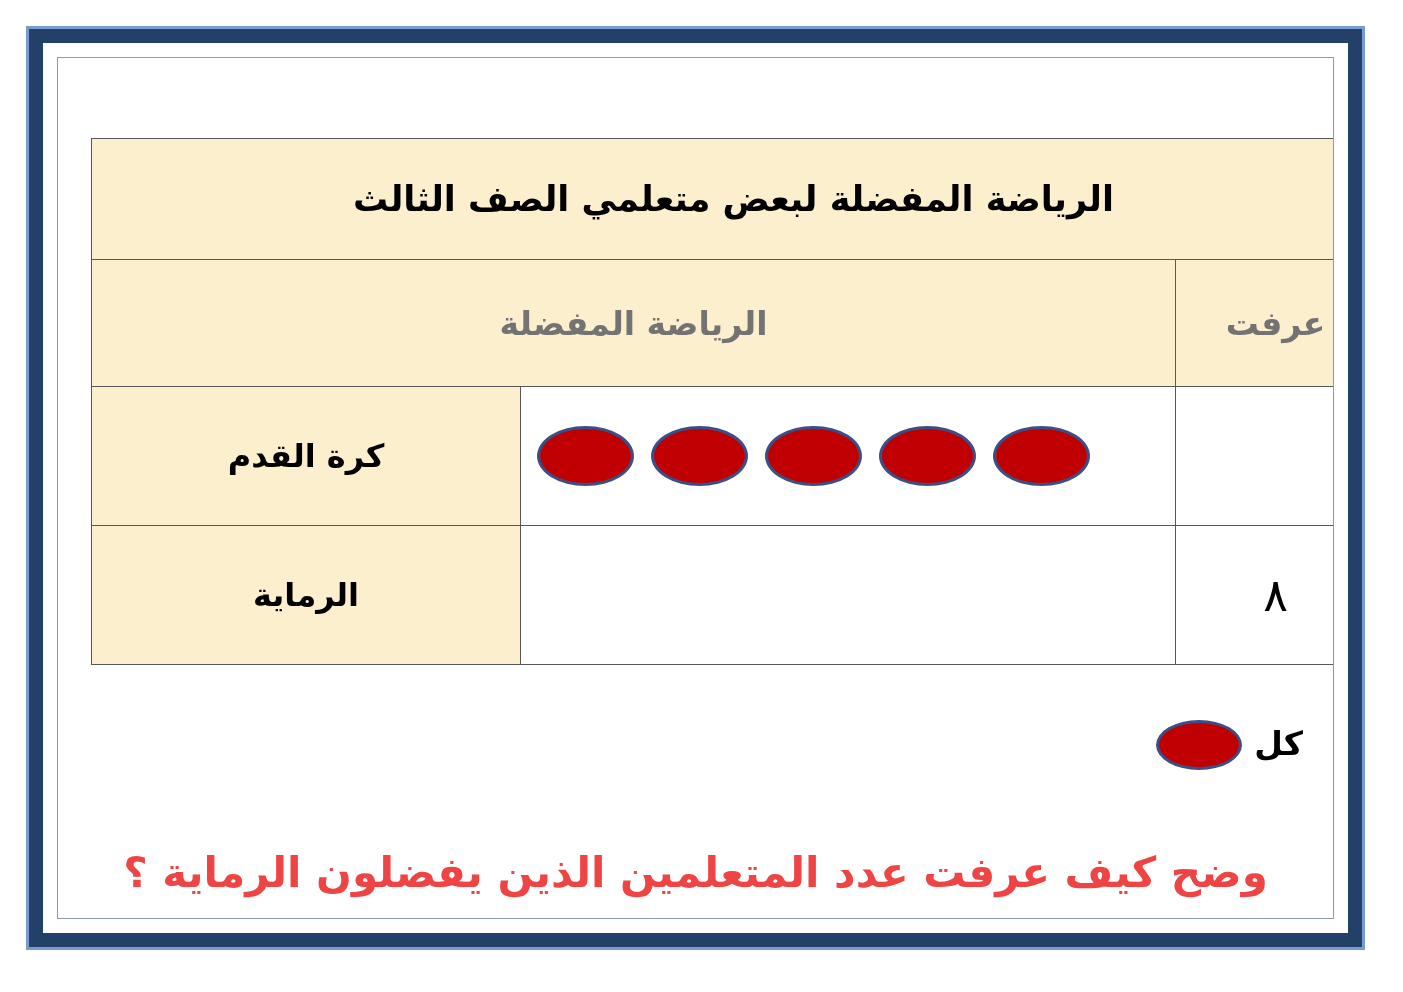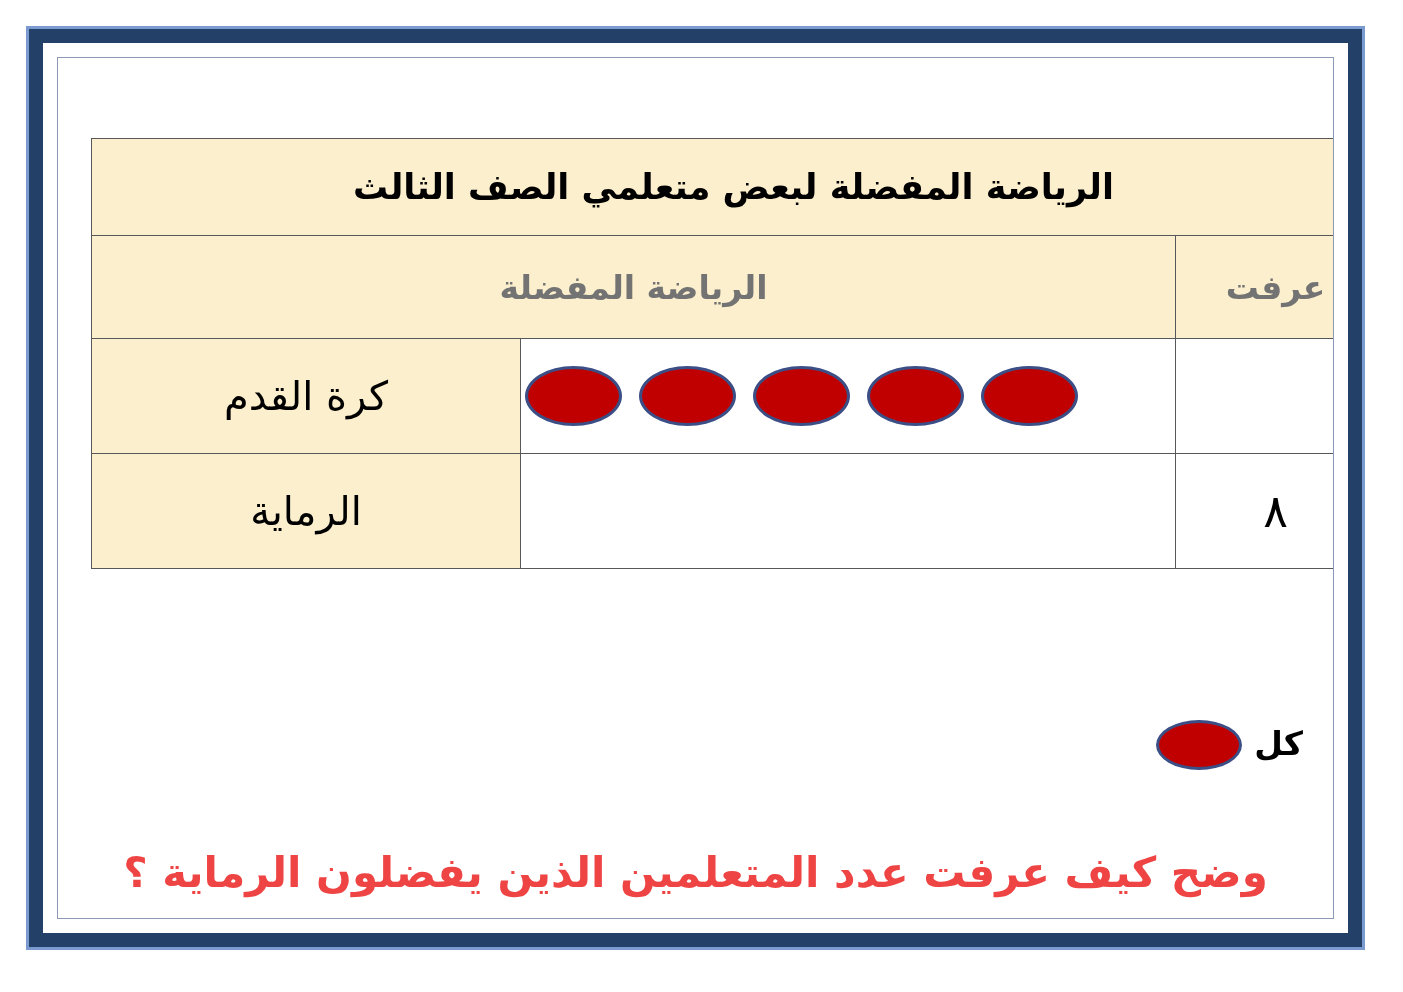--- a/index.html
+++ b/index.html
@@ -53,21 +53,21 @@
     position: absolute;
     left: 33px;
     top: 80px;
     width: 1284px;
     border-collapse: collapse;
     table-layout: fixed;
     direction: rtl;
   }
   #pictograph-table td {
     border: 1px solid #56585a;
-    padding: 4px;
+    padding: 16px;
     margin: 0;
   }
   .cream {
     background: #FCEFCD;
   }
   .white {
     background: #ffffff;
   }
 
   .title-cell {
@@ -84,22 +84,22 @@
     height: 94px;
     text-align: center;
     vertical-align: middle;
     font-size: 33px;
     font-weight: bold;
     color: #737373;
   }
   .sport-cell {
     text-align: center;
     vertical-align: middle;
-    font-size: 40px;
-    font-weight: normal;
+    font-size: 32px;
+    font-weight: bold;
     color: #000000;
     height: 106px;
   }
   .count-cell {
     text-align: center;
     vertical-align: middle;
     font-size: 46px;
     font-weight: normal;
     color: #000000;
     font-family: "DejaVu Sans", sans-serif;

